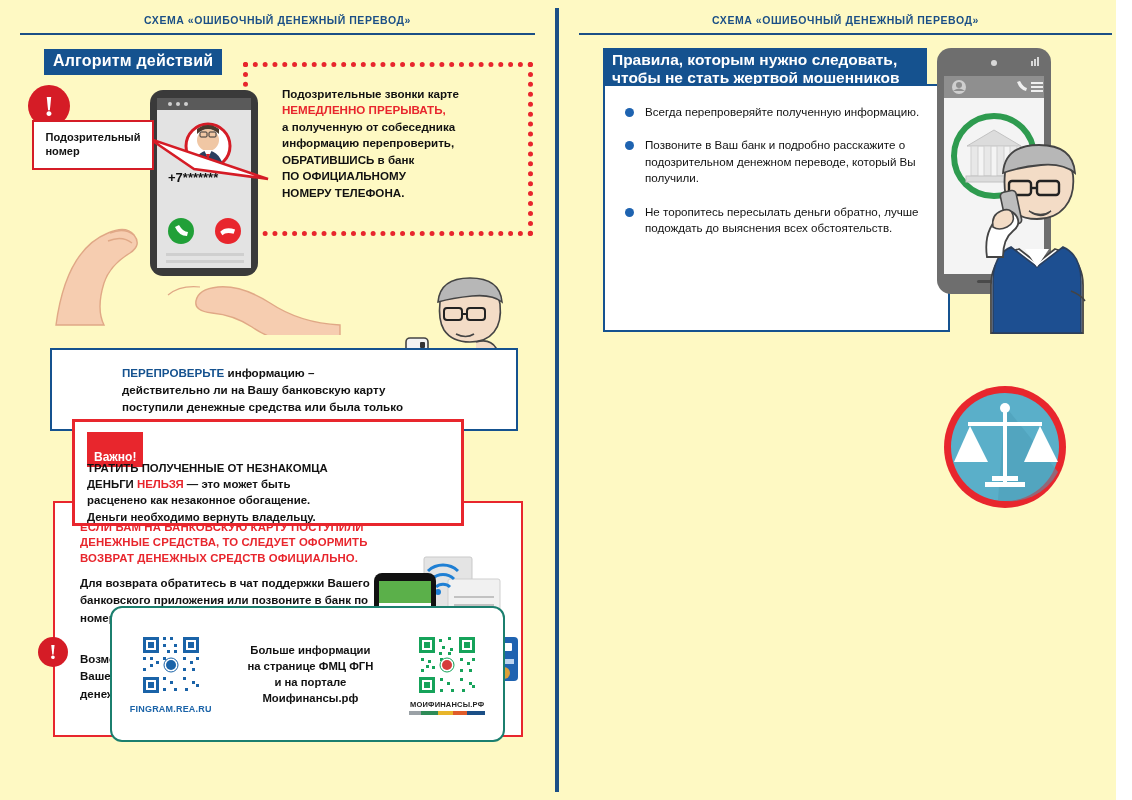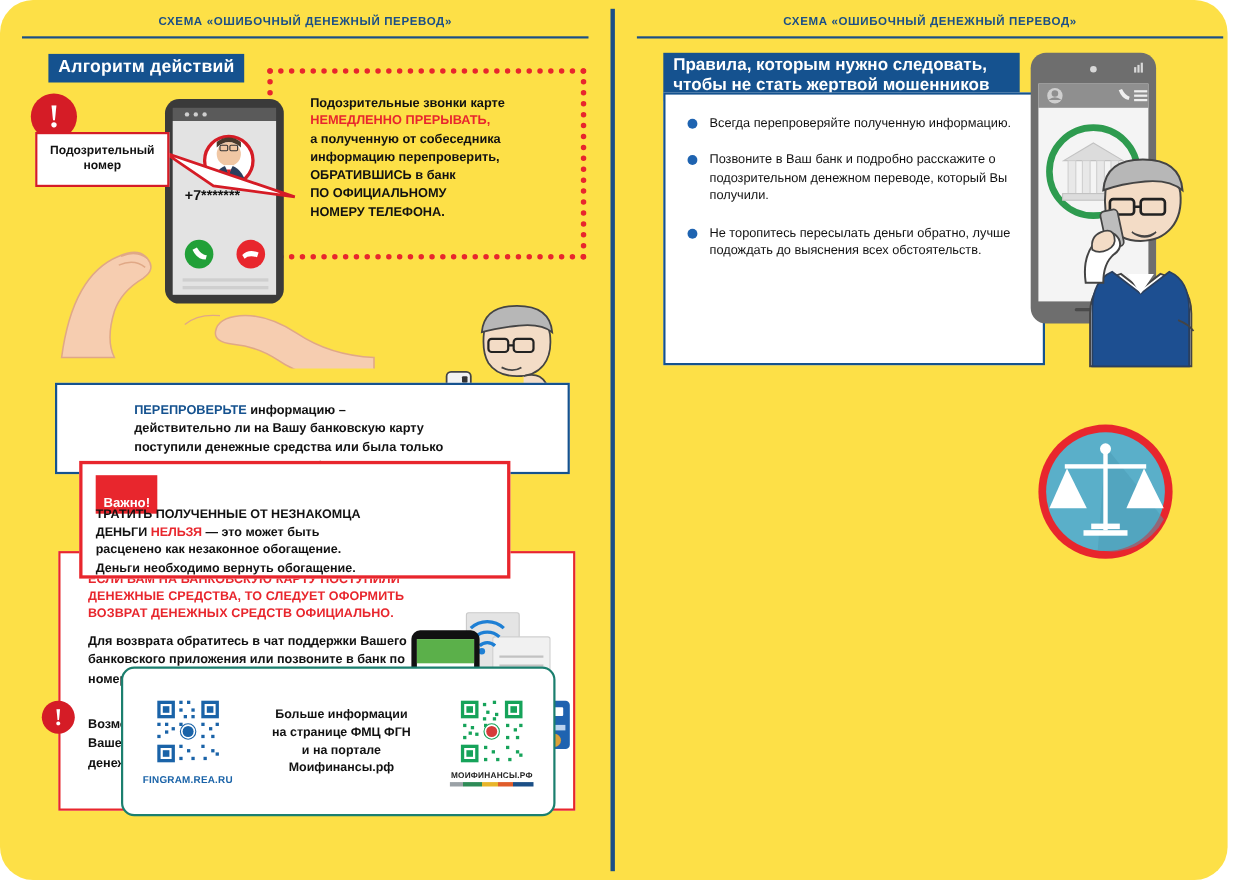--- a/index.html
+++ b/index.html
@@ -1,17 +1,17 @@
 <!DOCTYPE html>
 <html><head>
 <meta charset="utf-8">
 <style>
   html,body{margin:0;padding:0;background:#ffffff;}
   body{width:1132px;height:800px;font-family:"Liberation Sans",sans-serif;color:#1a1a1a;overflow:hidden;}
-  .page{position:relative;width:1116px;height:800px;background:#fde047;border-radius:30px;}
+  .page{position:relative;width:1116px;height:800px;background:#fef9c3;}
 
   
   .divider{position:absolute;left:555px;top:8px;width:4px;height:784px;background:#1b4f86;}
 
   
   .panel{position:absolute;top:0;width:555px;height:800px;}
   .panel.left{left:0;}
   .panel.right{left:559px;width:573px;}
 
   .pg-head{position:absolute;left:20px;right:20px;top:14px;text-align:center;}
@@ -34,21 +34,21 @@
   
   .excl{position:absolute;border-radius:50%;background:#d51c26;color:#fff;
         display:flex;align-items:center;justify-content:center;
         font-weight:bold;font-family:"Liberation Serif",serif;}
   .excl-1{left:28px;top:85px;width:42px;height:42px;font-size:30px;}
   .excl-2{left:38px;top:637px;width:30px;height:30px;font-size:22px;}
 
   
   .callout{position:absolute;left:32px;top:120px;width:122px;height:50px;
            border:2.5px solid #d51c26;background:#fff;box-sizing:border-box;
-           display:flex;align-items:center;justify-content:center;text-align:center;
+           display:flex;align-items:center;justify-content:center;text-align:left;
            font-size:11px;font-weight:bold;line-height:1.25;color:#111;z-index:4;}
   .callout-tail{position:absolute;left:150px;top:137px;z-index:3;}
 
   
   .illus{position:absolute;}
   .phone1{left:148px;top:88px;}
   .hand1{left:50px;top:175px;}
 
   
   .bluebox{position:absolute;left:50px;top:348px;width:468px;height:83px;
@@ -341,21 +341,21 @@
     <path d="M26 92 q-2 -12 8 -16 q10 -4 12 4 q2 8 -6 12 q-8 4 -14 0z" fill="#f3dcc6" stroke="#444" stroke-width="1.6"></path>
     <path d="M104 156 q10 4 14 10" fill="none" stroke="#444" stroke-width="1.6"></path>
   </svg>
 
   <div class="vazhnobox">
     <div class="vazhno-tag">Важно!</div>
     <div class="tx">
       <span>ТРАТИТЬ ПОЛУЧЕННЫЕ ОТ НЕЗНАКОМЦА</span><br>
       <span>ДЕНЬГИ </span><span class="red">НЕЛЬЗЯ</span><span> — это может быть</span><br>
       <span>расценено как незаконное обогащение.</span><br>
-      <span>Деньги необходимо вернуть обогащение.</span>
+      <span>Деньги необходимо вернуть владельцу.</span>
     </div>
   </div>
 
   <svg class="scales" width="130" height="130" viewBox="0 0 130 130">
     <circle cx="65" cy="65" r="61" fill="#e8262d"></circle>
     <circle cx="65" cy="65" r="54" fill="#5aafc9"></circle>
     <path d="M65 24 L118 90 a54 54 0 0 1 -60 28 z" fill="#4c9db7" opacity=".55"></path>
     <rect x="63" y="26" width="4" height="74" fill="#fff"></rect>
     <rect x="28" y="40" width="74" height="4" fill="#fff"></rect>
     <circle cx="65" cy="26" r="5" fill="#fff"></circle>

